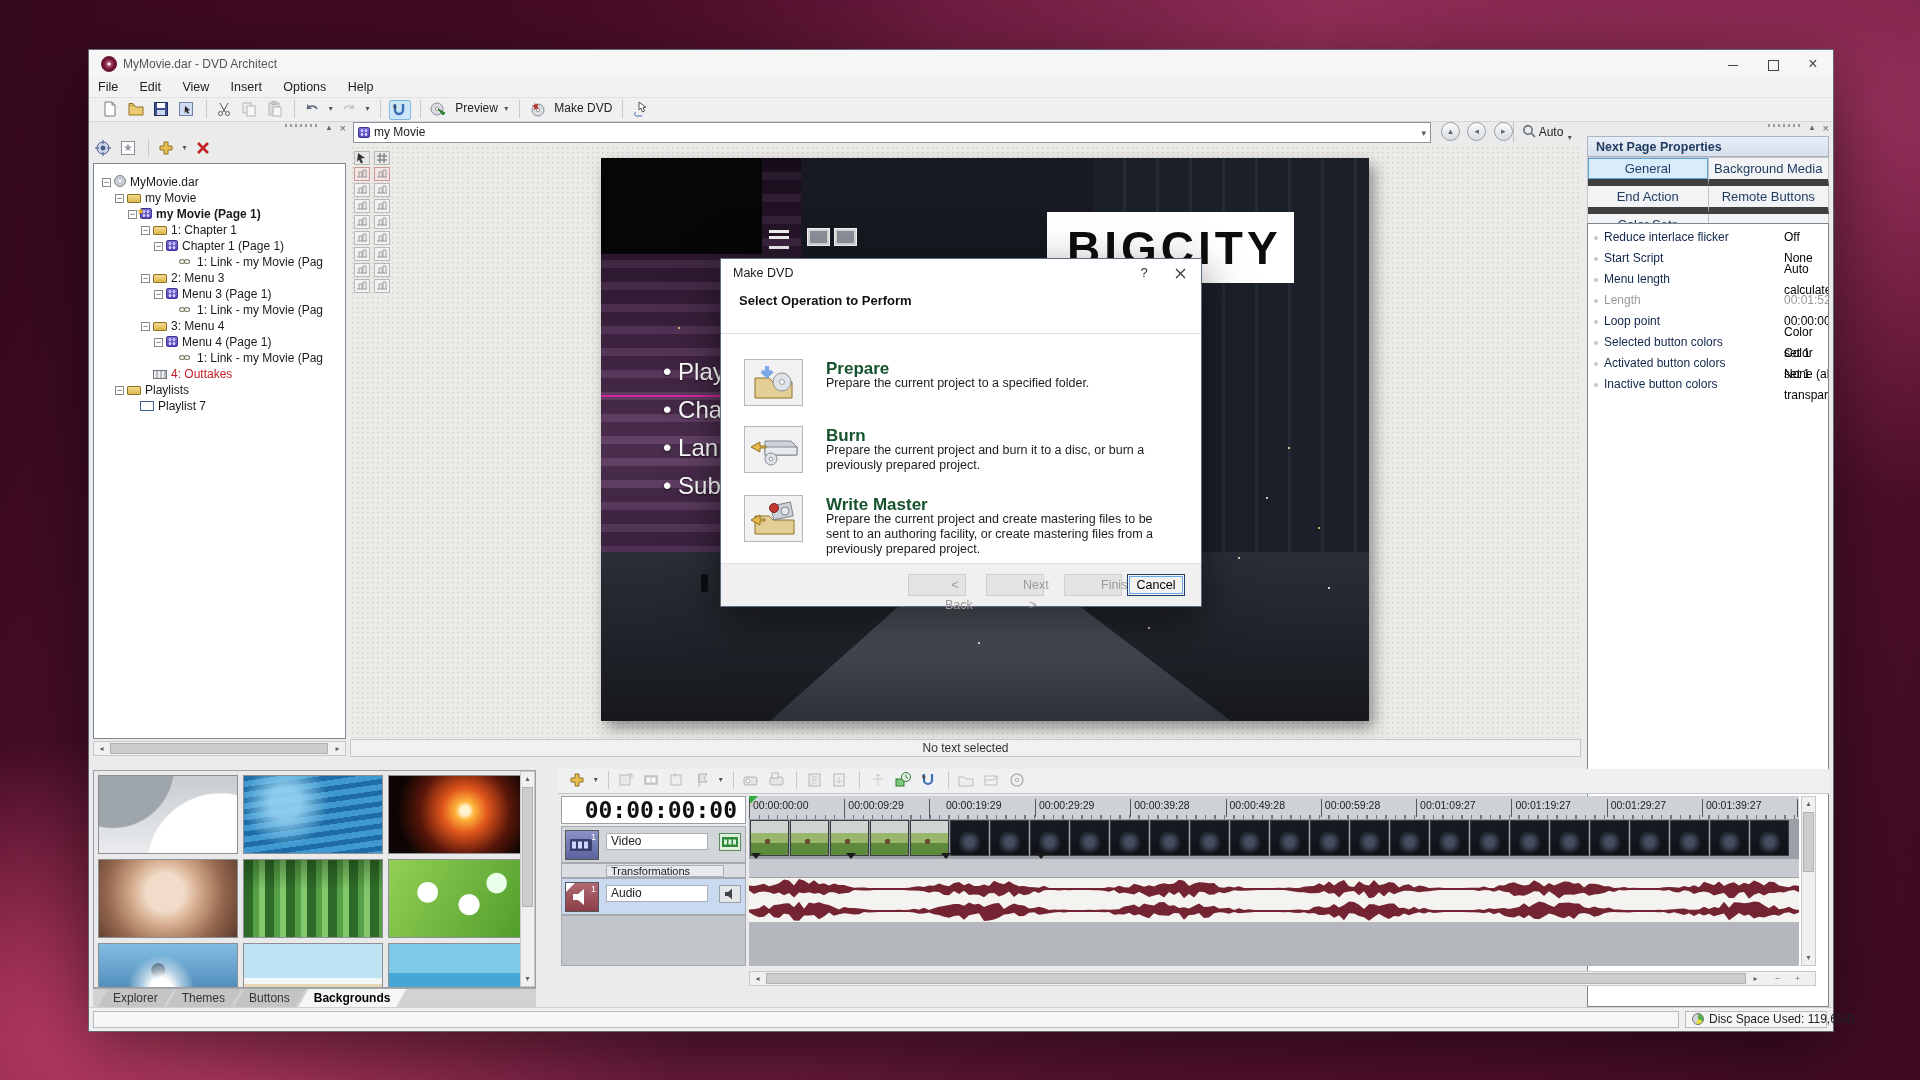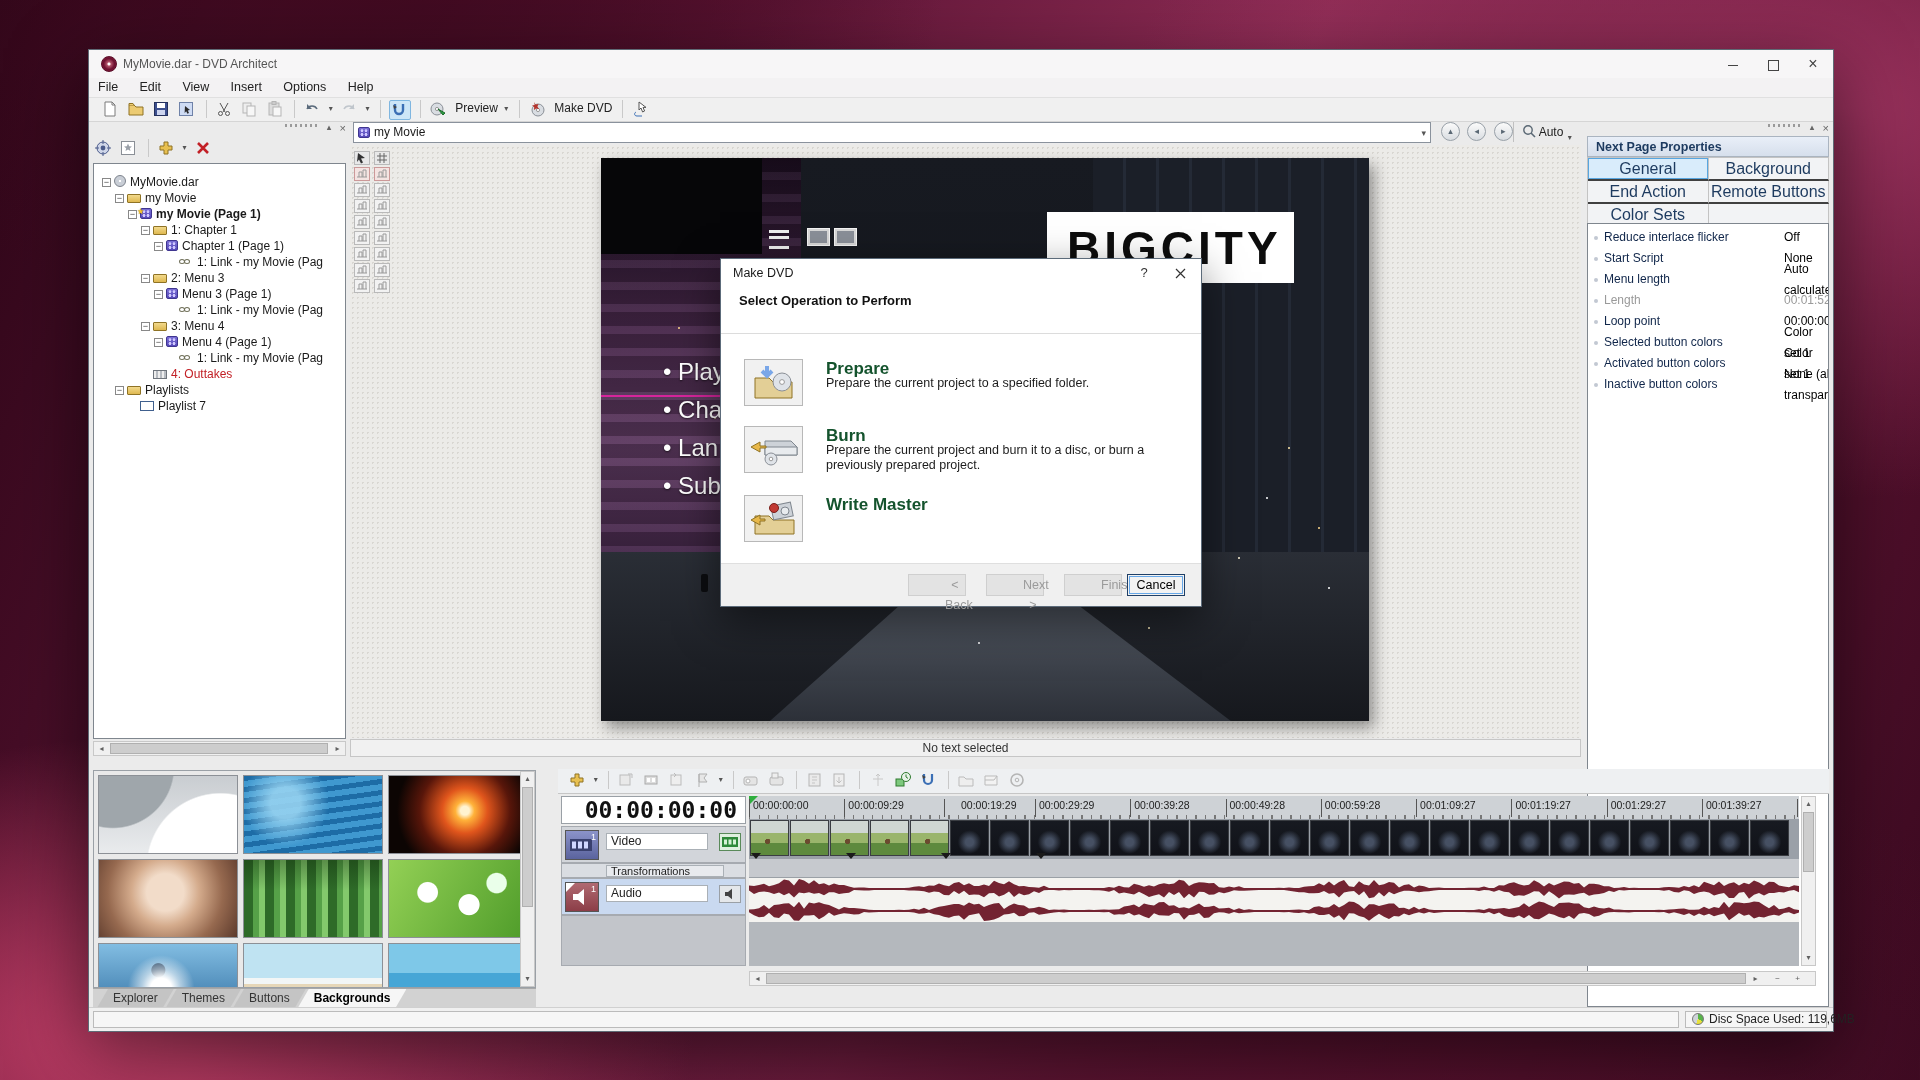--- a/index.html
+++ b/index.html
@@ -91,21 +91,21 @@
   .banner span{font-weight:800;font-size:46px;letter-spacing:4px;color:#0d0d0d;font-family:"Liberation Sans",sans-serif;}
   .mmenu-item{position:absolute;color:#fff;font-size:24px;white-space:nowrap;text-shadow:0 1px 2px rgba(0,0,0,.6);}
   .hamb{position:absolute;width:20px;height:13px;border-top:3px solid #eee;border-bottom:3px solid #eee;}
   .hamb::after{content:"";position:absolute;left:0;top:3px;width:100%;height:3px;background:#eee;}
   .mthumb{position:absolute;width:23px;height:18px;background:#d8d8d8;border:1px solid #f4f4f4;box-sizing:border-box;}
   .mthumb::after{content:"";position:absolute;inset:2px;background:#8a8f98;}
   .pinkline{position:absolute;height:2px;background:#d6259c;}
   
   .ptitle{position:absolute;background:linear-gradient(#e9eff8,#d6dfec);border:1px solid #aab4c0;box-sizing:border-box;font-size:12.5px;font-weight:700;color:#1d3a5f;padding:3px 8px;}
   .ptabs{position:absolute;display:grid;grid-template-columns:1fr 1fr;background:#eef0f2;border-left:1px solid #c3c3c3;border-top:1px solid #c3c3c3;box-sizing:border-box;}
-  .ptab{border-right:1px solid #c3c3c3;border-bottom:2px solid #404040;height:21px;line-height:21px;text-align:center;font-size:16px;color:#1d3a5f;background:#f2f3f5;}
+  .ptab{border-right:1px solid #c3c3c3;border-bottom:7px solid #404040;height:21px;line-height:21px;text-align:center;font-size:13px;color:#1d3a5f;background:#f2f3f5;}
   .ptab.sel{background:#d9ecfb;box-shadow:inset 0 0 0 1px #58a6e0;}
   .prow{display:flex;height:21px;line-height:21px;font-size:12px;align-items:center;}
   .pdot{width:4px;height:4px;border-radius:50%;background:#c2c8d2;margin:0 6px 0 6px;flex:none;}
   .pname{width:180px;color:#10264a;flex:none;}
   .pval{color:#000;}
   .prow.dis .pname,.prow.dis .pval{color:#9a9a9a;}
   
   .mediabox{position:absolute;background:#e9e9e9;border:1px solid #9aa0a6;box-sizing:border-box;overflow:hidden;}
   .mgrid{position:absolute;left:4px;top:4px;display:grid;grid-template-columns:repeat(3,140px);grid-auto-rows:79px;gap:5px;}
   .mgrid>div{border:1px solid #8c9096;box-sizing:border-box;}
@@ -638,21 +638,21 @@
           </svg>
       </span>
     </div>
     <div class="abs" style="left:472px;top:865px;width:185px;height:51px;background:#c2c5ca;border:1px solid #a6aab0;box-sizing:border-box;"></div>
 
     <div class="ruler" style="left:660px;top:746px;width:1050px;height:23px;" id="ruler">
       <div class="rticks"></div>
       <div class="playhead" style="left:0;top:0;"></div>
     <span class="rlabel" style="left: 0px;">00:00:00:00</span>
         <span class="rlabel" style="left: 95.3px;">00:00:09:29</span>
-        <span class="rlabel" style="left: 195px; padding-left: 16px;">00:00:19:29</span>
+        <span class="rlabel" style="left: 180px; padding-left: 16px;">00:00:19:29</span>
         <span class="rlabel" style="left: 285.9px;">00:00:29:29</span>
         <span class="rlabel" style="left: 381.2px;">00:00:39:28</span>
         <span class="rlabel" style="left: 476.5px;">00:00:49:28</span>
         <span class="rlabel" style="left: 571.8px;">00:00:59:28</span>
         <span class="rlabel" style="left: 667.1px;">00:01:09:27</span>
         <span class="rlabel" style="left: 762.4px;">00:01:19:27</span>
         <span class="rlabel" style="left: 857.7px;">00:01:29:27</span>
         <span class="rlabel" style="left: 953px;">00:01:39:27</span>
         <span class="rlabel" style="left: 1048.3px;">00:01:49:2</span>
       </div>
@@ -730,20 +730,21 @@
     <div class="opticon" style="top:236px;">
       <svg width="57" height="45">
           <path d="M10 20h14l4 4h21v14H10z" fill="#e3cf96" stroke="#8f7325"></path>
           <rect x="27" y="8" width="20" height="14" transform="rotate(-12 37 15)" fill="#cdd2d8" stroke="#7f868e"></rect>
           <circle cx="40" cy="15" r="4" fill="#e8ebee" stroke="#7f868e"></circle>
           <circle cx="29" cy="12" r="4.5" fill="#c23a34" stroke="#7a1f1a"></circle>
           <path d="M6 24l9-5v4h5v2h-5v4z" fill="#e8b84a" stroke="#8f7325"></path>
         </svg>
     </div>
     <div class="optname" style="top:236px;">Write Master</div>
+    <div class="optdesc" style="top:253px;">Prepare the current project and create mastering files to be sent to an authoring facility, or create mastering files from a previously prepared project.</div>
 
     <div class="dlgfoot">
       <span class="dbtn dis" style="left:187px;">&lt; Back</span>
       <span class="dbtn dis" style="left:265px;">Next &gt;</span>
       <span class="dbtn dis" style="left:343px;">Finish</span>
       <span class="dbtn cancel" style="left:406px;">Cancel</span>
     </div>
   </div>
 </div>
 

